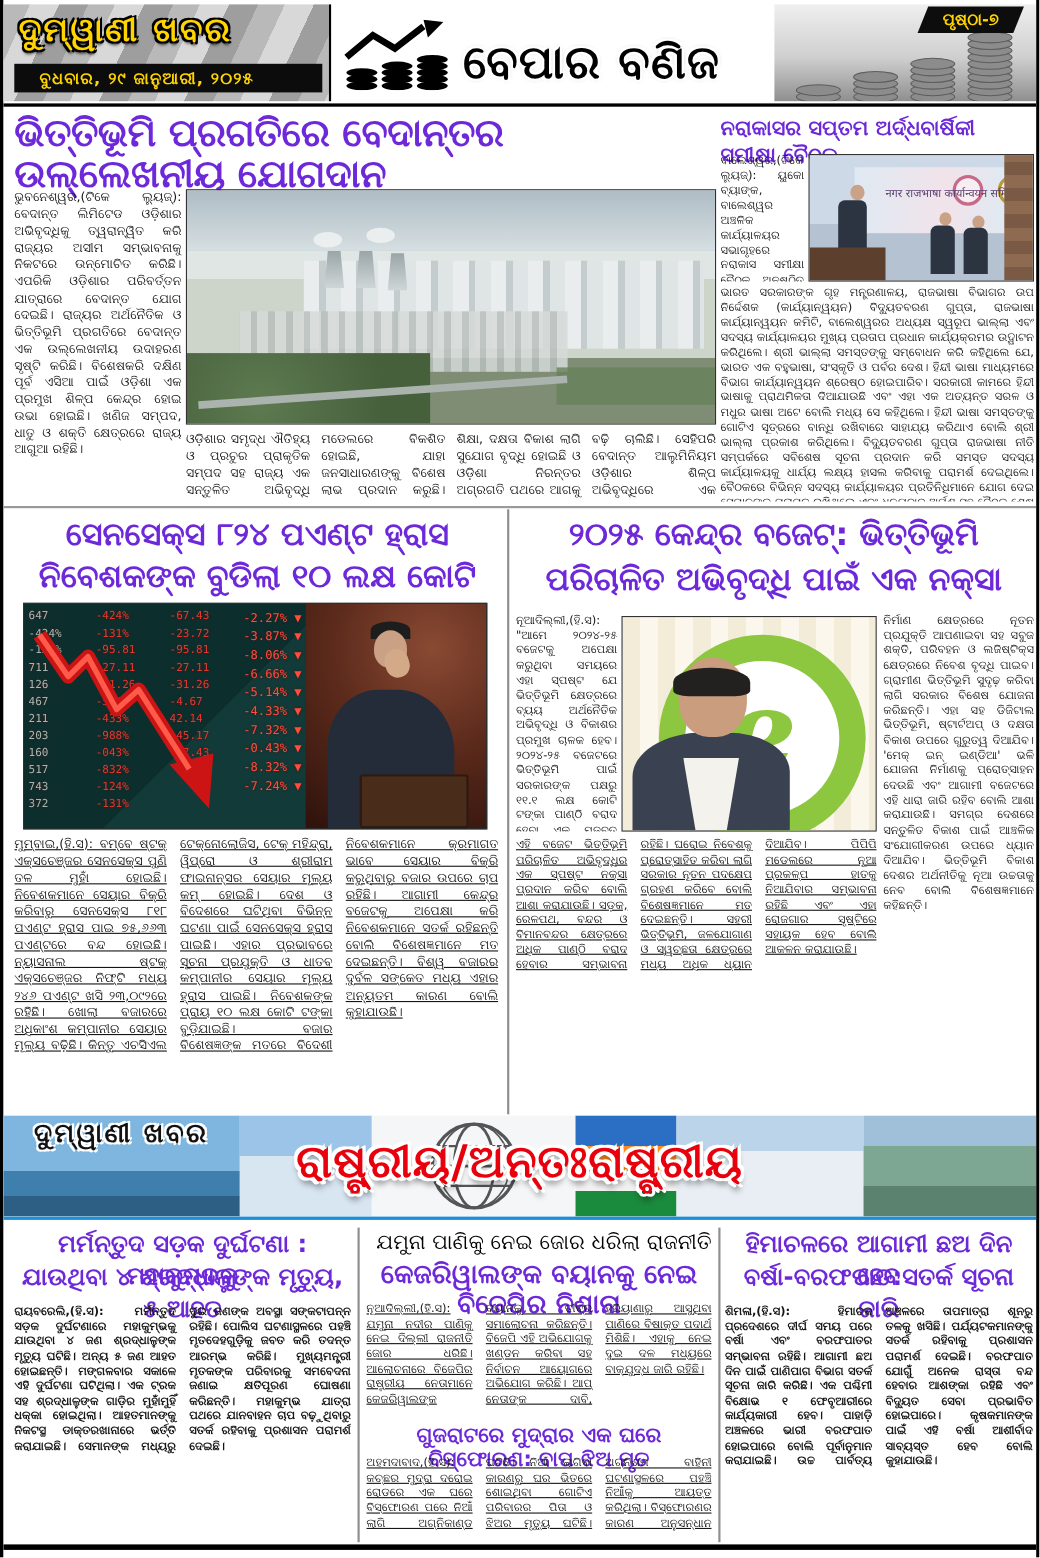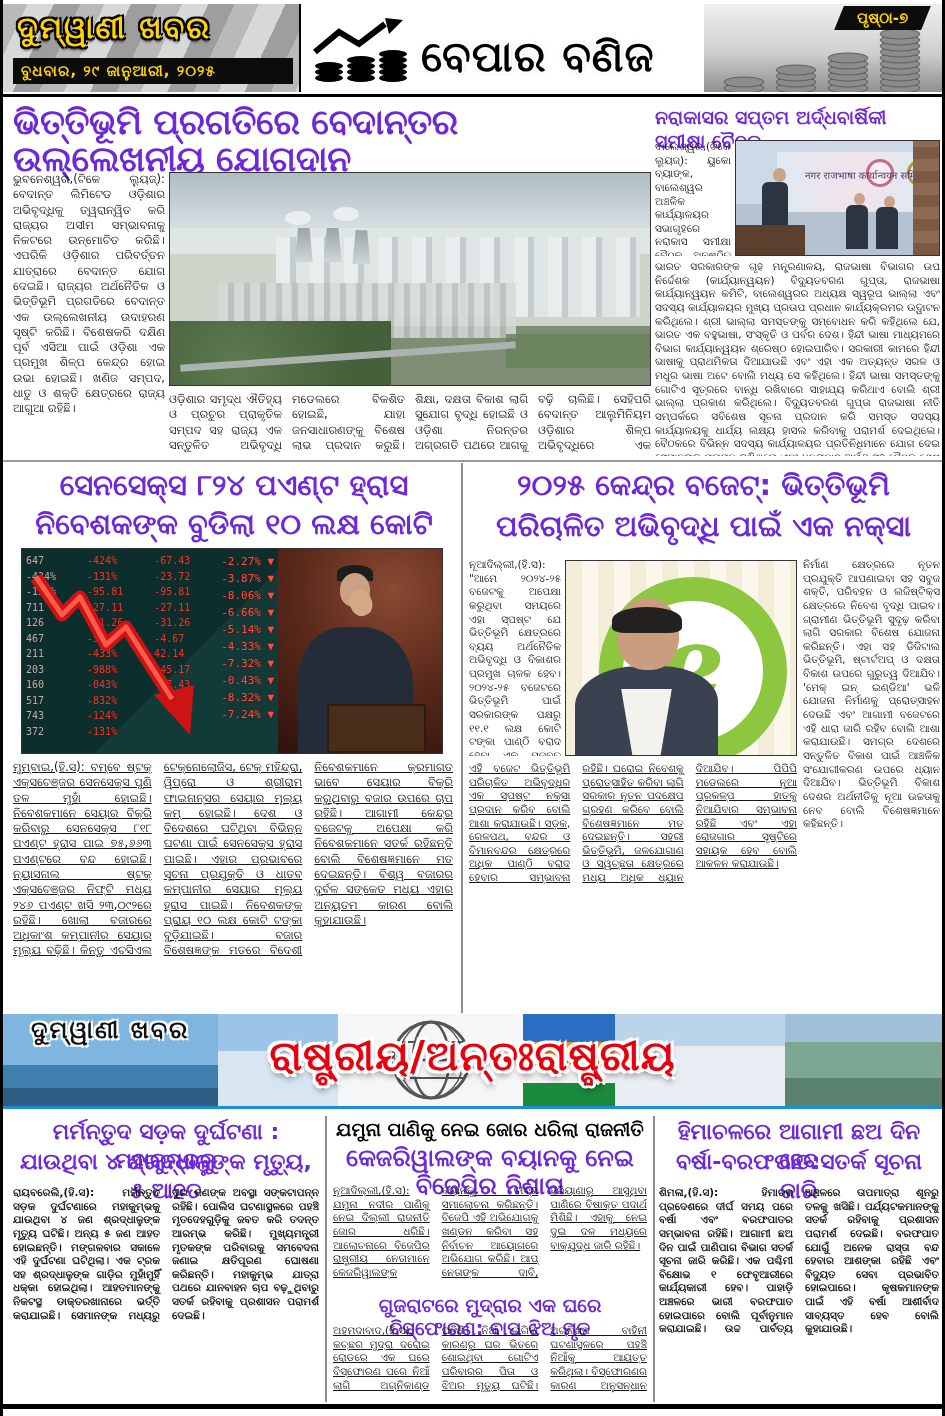--- a/index.html
+++ b/index.html
@@ -17,21 +17,21 @@
   .hl{font-weight:bold;color:#6d28d9;}
   .center{text-align:center;}
   
   #masthead{position:absolute;top:4px;left:0;right:0;height:88px;display:flex;}
   .m-left{width:296px;position:relative;background:
       repeating-linear-gradient(115deg,#b9b9b9 0 22px,#d8d8d8 22px 46px,#9e9e9e 46px 70px);
       overflow:hidden;}
   .m-left .paper-title{position:absolute;top:6px;left:14px;font-size:30px;font-weight:bold;color:#ffd400;
       text-shadow:-2px -2px 0 #000,2px -2px 0 #000,-2px 2px 0 #000,2px 2px 0 #000,0 3px 3px #000;letter-spacing:2px;}
   .m-left .date-bar{position:absolute;left:10px;right:6px;bottom:8px;background:#0c0c0c;color:#ffd400;
-      font-size:15px;font-weight:bold;padding:4px 8px;letter-spacing:1px;}
+      font-size:15px;font-weight:bold;padding:4px 23px;letter-spacing:1px;}
   .m-center{flex:1;position:relative;background:#fff;border-left:2px solid #000;}
   .section-title{position:absolute;left:120px;top:28px;font-size:42px;font-weight:bold;color:#000;
       text-shadow:-2px -2px 0 #fff,2px -2px 0 #fff,-2px 2px 0 #fff,2px 2px 0 #fff,0 0 5px #bbb;letter-spacing:1px;}
   .m-right{width:238px;position:relative;background:linear-gradient(180deg,#efefef 0%,#cfcfcf 55%,#8f8f8f 100%);overflow:hidden;}
   .page-ribbon{position:absolute;top:2px;right:16px;background:#0d0d0d;color:#ffd400;font-weight:bold;
       font-size:15px;padding:3px 18px;transform:skewX(-22deg);}
   .page-ribbon span{display:inline-block;transform:skewX(22deg);}
   
   .photo{position:absolute;border:1px solid #333;box-sizing:border-box;overflow:hidden;}
   
@@ -90,21 +90,21 @@
   #strip{position:absolute;top:1014px;left:0;right:0;height:92px;display:flex;overflow:hidden;}
   .tile{height:100%;}
   .strip-title{position:absolute;top:18px;left:0;right:0;text-align:center;font-size:41px;font-weight:bold;color:#e8000d;
       text-shadow:-3px -3px 0 #fff,3px -3px 0 #fff,-3px 3px 0 #fff,3px 3px 0 #fff,0 5px 6px rgba(0,0,0,.55);letter-spacing:1px;}
   .strip-mark{position:absolute;top:2px;left:28px;font-size:24px;font-weight:bold;color:#111;
       text-shadow:-2px -2px 0 #fff,2px -2px 0 #fff,-2px 2px 0 #fff,2px 2px 0 #fff;letter-spacing:2px;}
   .globe{position:relative;background:#f4f6f8;}
   .globe svg{position:absolute;top:4px;left:50%;transform:translateX(-50%);}
   .flag-tile{background:linear-gradient(180deg,#2b6fc4 0 30%,#ff8c1a 30% 55%,#f2f2f2 55% 75%,#1a8a3c 75% 100%);}
   
-  .kicker{font-size:19px;font-weight:bold;}
+  .kicker{font-size:19px;font-weight:normal;text-align:right;}
   .vline{position:absolute;width:2px;background:#8f8f8f;}
 </style>
 </head>
 <body>
 
 <div id="page">
 
   <div id="masthead">
     <div class="m-left">
       <div class="paper-title">ଦୁମ୍ୱାଣୀ ଖବର</div>

